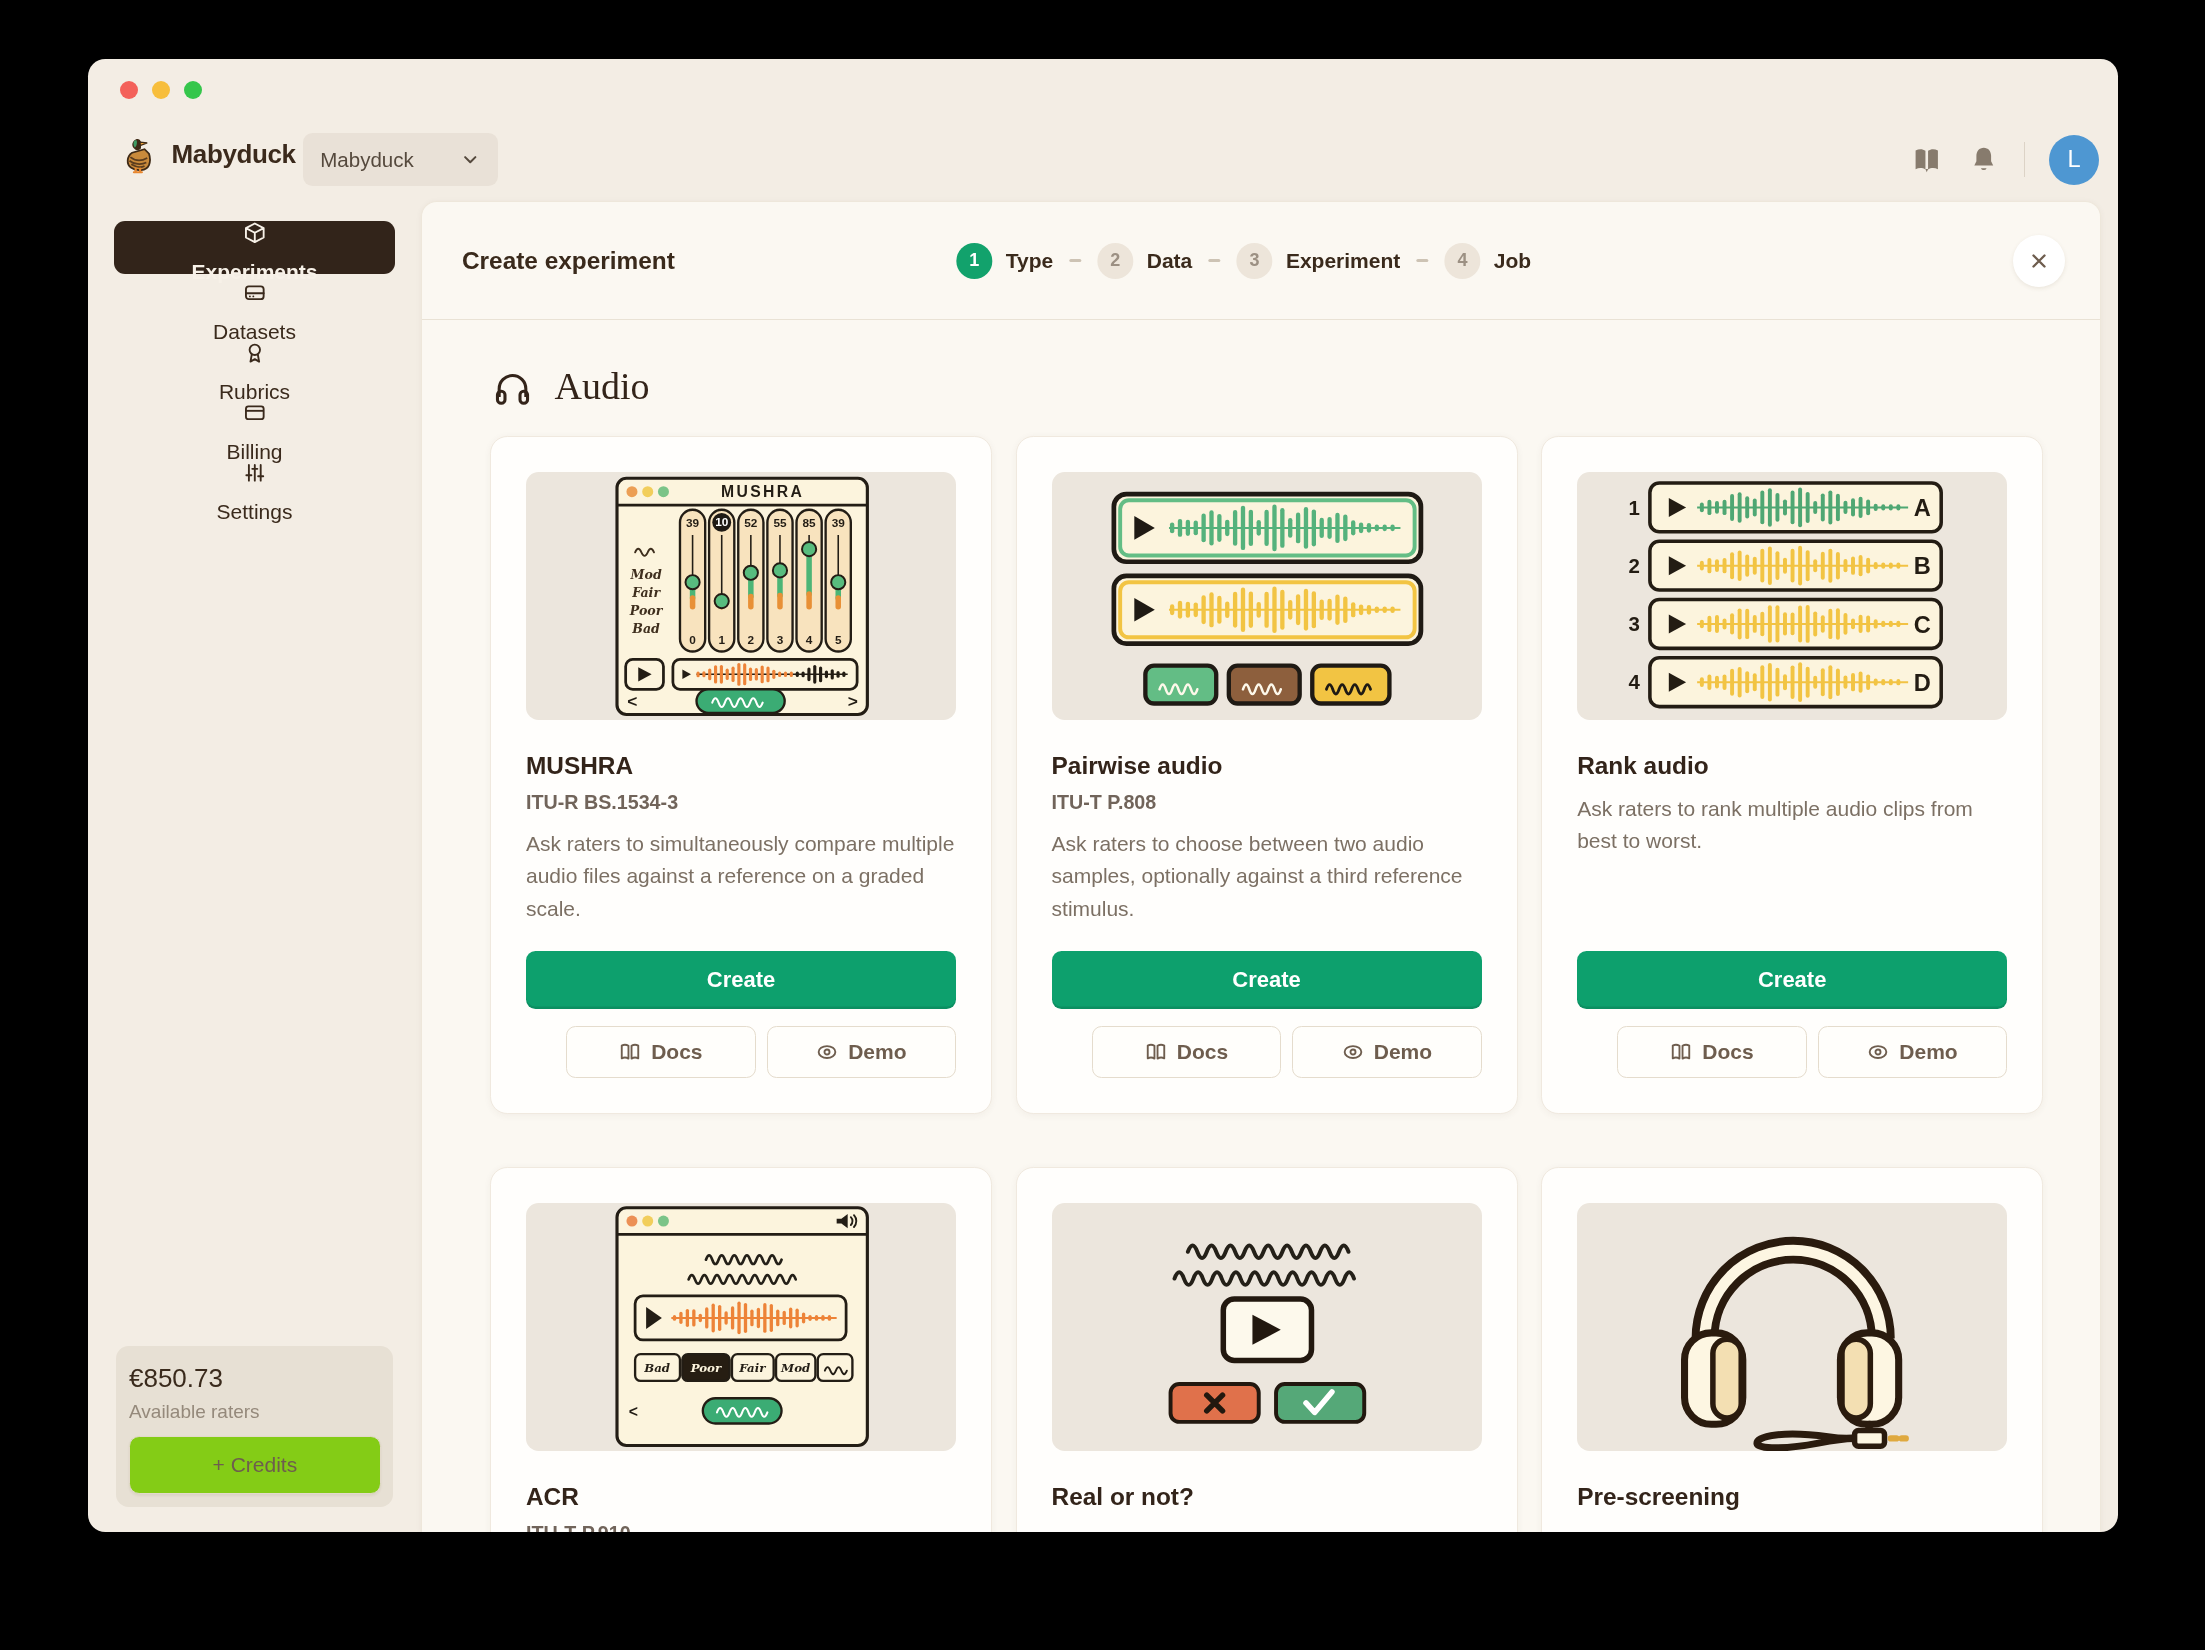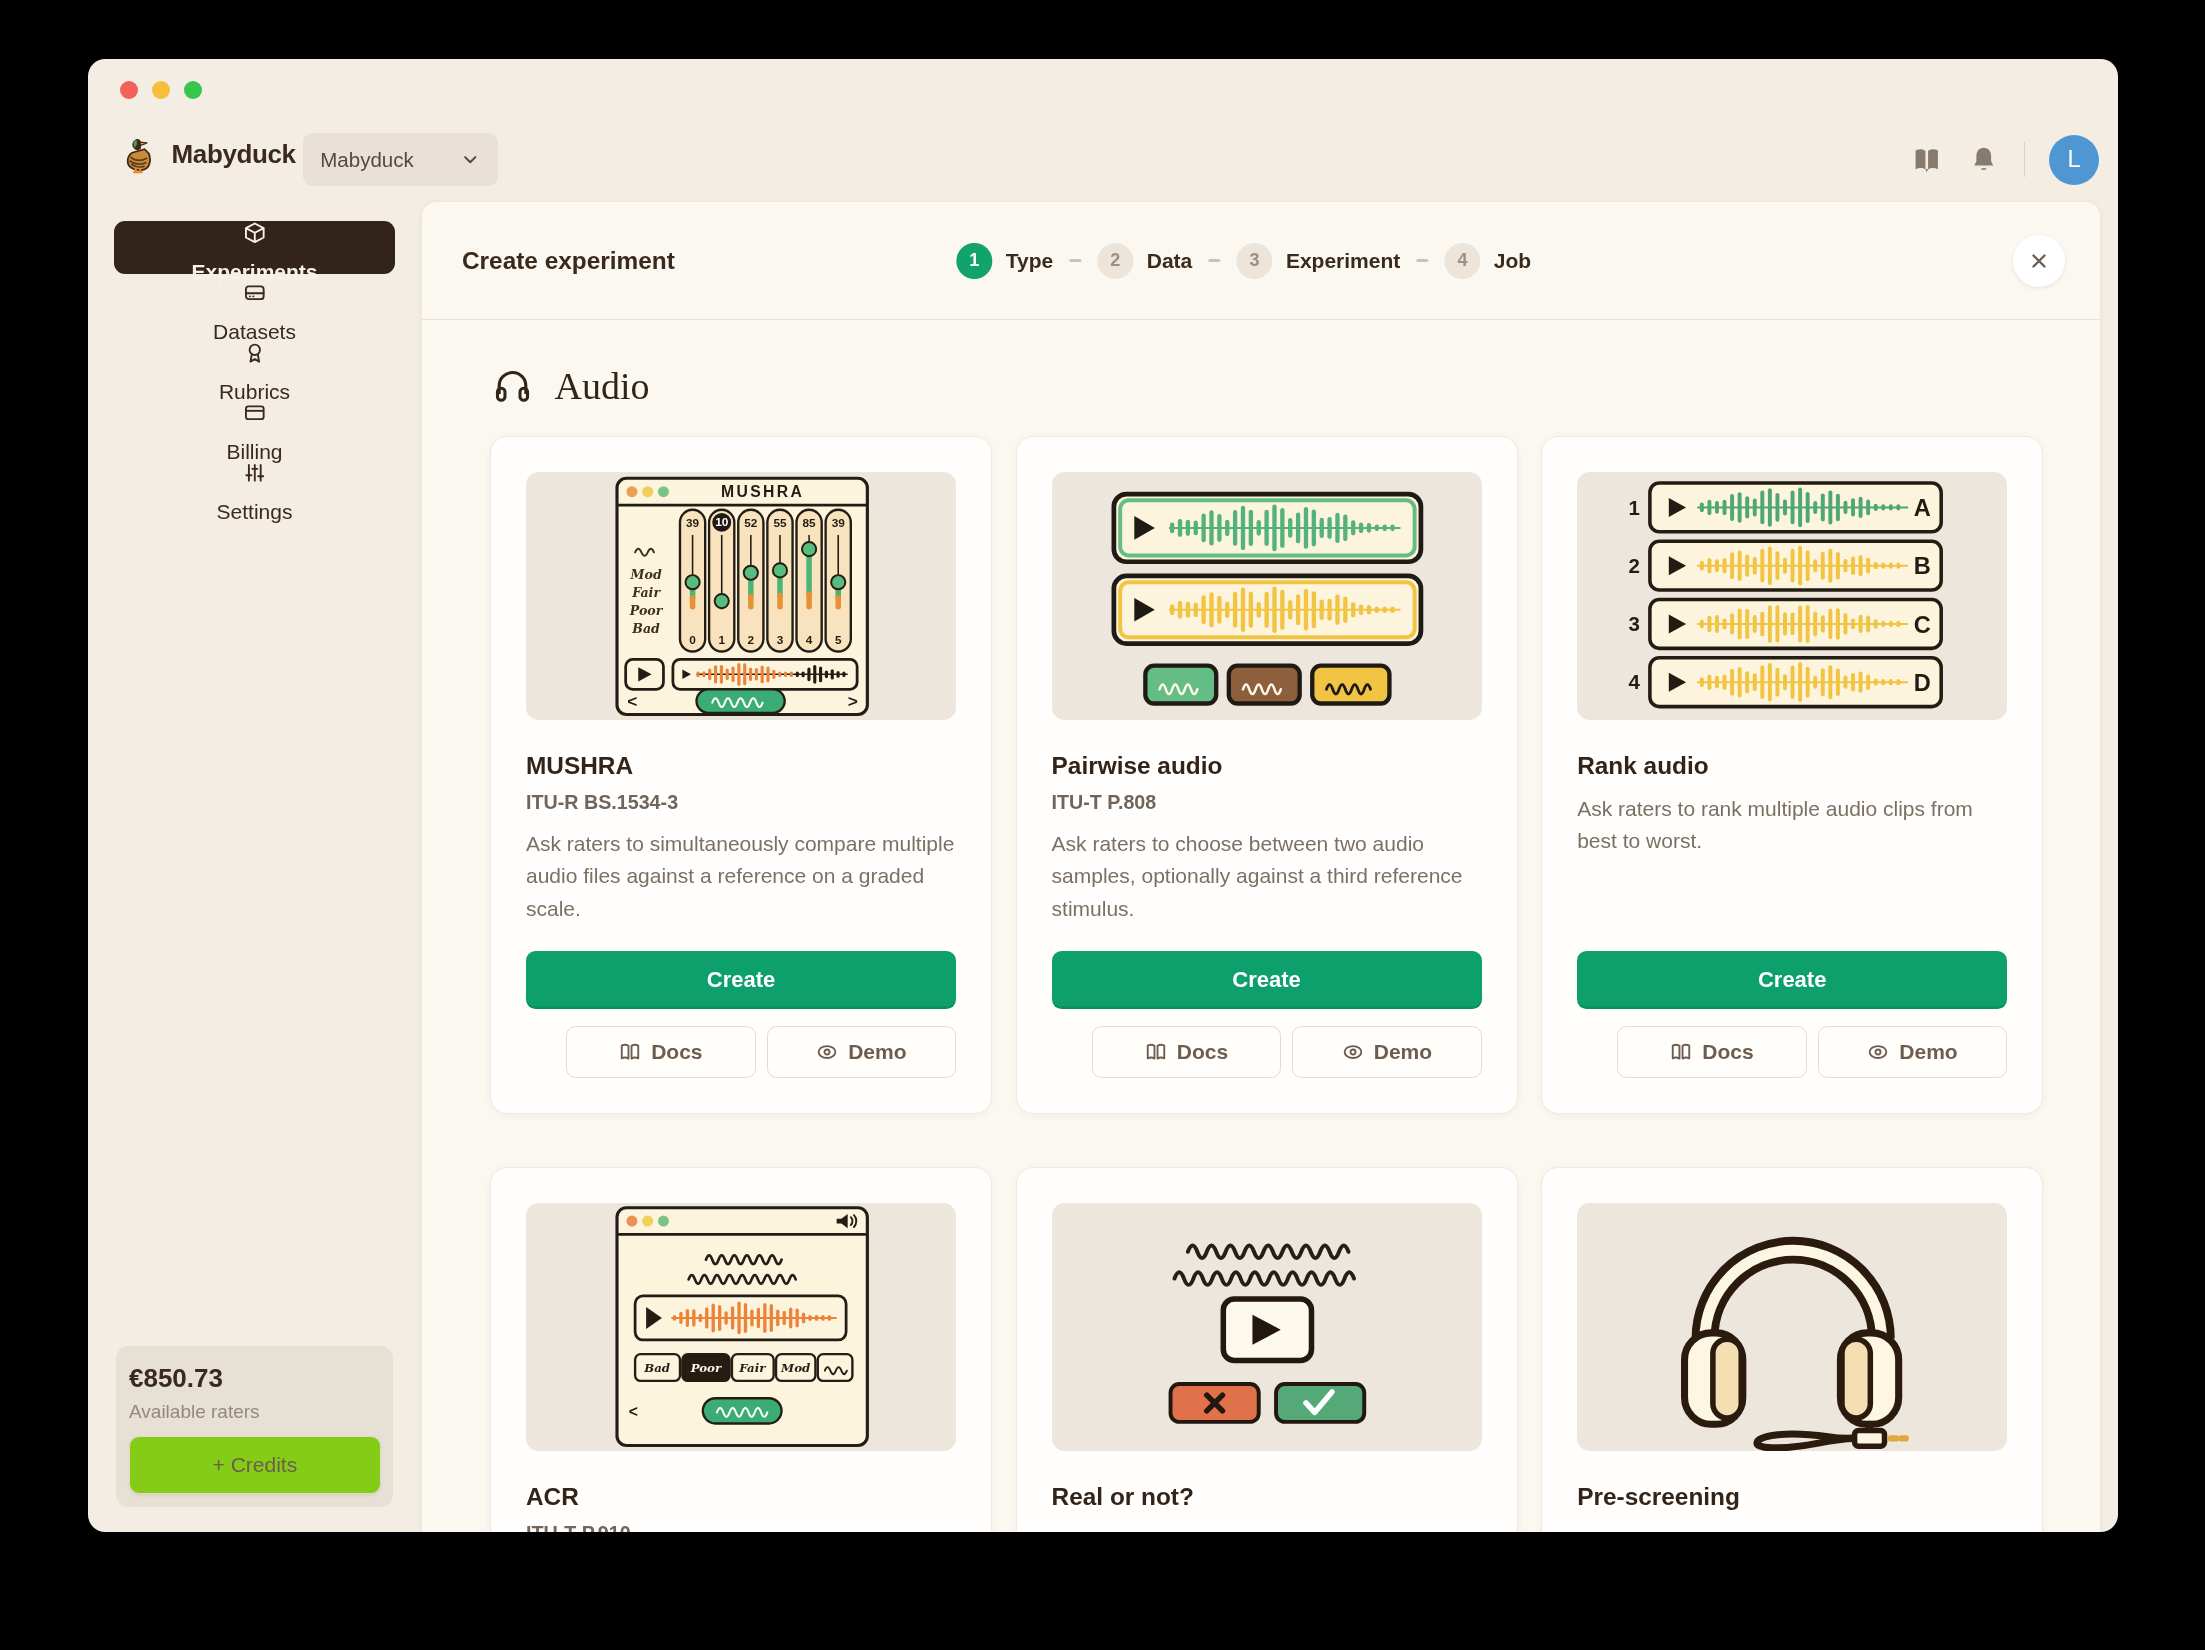--- a/index.html
+++ b/index.html
@@ -32,21 +32,21 @@
             display:flex; align-items:center; justify-content:center; font-size:23.6px; font-weight:500; }
 
   .nav { position:absolute; left:26px; top:162px; width:281px; display:flex; flex-direction:column; gap:7px; }
   .navitem { height:53px; border-radius:11px; display:flex; align-items:center; gap:15.8px;
              padding:0 18px; font-size:21px; font-weight:500; color:#3A2A1C; cursor:pointer;flex-direction:column; }
   .navitem.active { background:#32241A; color:#F7F1E8; font-weight:600; }
   .navitem svg { flex:0 0 auto; }
 
   .credits { position:absolute; left:27.6px; top:1287px; width:277px; height:161px;
              background:#E7E0D4; border-radius:12.6px; padding:17.3px 11.8px 11.8px 13.4px; }
-  .credits .amount { font-size:26px; font-weight:700; color:#3A2A1C; }
+  .credits .amount { font-size:26px; font-weight:400; color:#3A2A1C; }
   .credits .clabel { margin-top:7px; font-size:19px; color:#95897B; }
   .creditsbtn { margin-top:12.6px; width:100%; height:58px; background:#84cc16; border:0.8px solid #E3DACB;
                 border-radius:10.2px; font-size:21px; font-weight:400; color:#6E5D4E;
                 display:flex; align-items:center; justify-content:center; gap:6.3px; cursor:pointer;
                 box-shadow:0 1.6px 2.4px rgba(90,70,40,.08); font-family:inherit; }
 
   .panel { position:absolute; left:333px; top:142px; width:1680px; height:1331px;
            background:#FBF8F2; border:0.8px solid #EEE7DB; border-bottom:none;
            border-radius:15.8px 15.8px 0 0; box-shadow:0 1.6px 6.3px rgba(80,60,30,.05); overflow:hidden; }
   .phead { position:relative; height:118px; border-bottom:0.8px solid #E9E2D5; }
@@ -59,21 +59,21 @@
              font-size:18px; font-weight:700; display:flex; align-items:center; justify-content:center; }
   .step.active .scircle { background:#12A26C; color:#fff; }
   .slabel { font-size:21px; font-weight:700; color:#3A2A1C; }
   .sdash { width:12.6px; height:3.2px; border-radius:1.6px; background:#CDC3B4; margin:0 15.8px; }
   .closebtn { position:absolute; right:35px; top:50%; transform:translateY(-50%);
               width:52px; height:52px; border-radius:50%; background:#FFFFFF; border:none;
               display:flex; align-items:center; justify-content:center; cursor:pointer;
               box-shadow:0 1.6px 4.7px rgba(90,70,40,.10); }
 
   .content { padding:44px 68px 0; }
-  .sechead { display:flex; align-items:flex-start; gap:22px; padding-left:1.6px; }
+  .sechead { display:flex; align-items:flex-end; gap:22px; padding-left:1.6px; }
   .sechead .stitle { font-family:"Liberation Serif", serif; font-size:38px; color:#33241A; }
 
   .grid { margin-top:28px; display:grid; grid-template-columns:repeat(3, 1fr); gap:53px 23.6px; }
   .card { background:#FFFEFC; border:0.8px solid #F0E9DF; border-radius:17.3px; padding:35px;
           height:678px; display:flex; flex-direction:column; box-shadow:0 1.6px 7.9px rgba(80,60,30,.05); }
   .illus { height:248px; background:#ECE6DD; border-radius:12.6px; overflow:hidden; }
   .ctitle { margin-top:31.5px; font-size:24.4px; font-weight:700; color:#33241A; }
   .csub { margin-top:11.8px; font-size:19.7px; font-weight:700; color:#71645A; }
   .cdesc { margin-top:13.4px; font-size:21px; line-height:1.55; color:#7C7064; }
   .createbtn { margin-top:auto; width:100%; height:58px; background:#0DA06D; color:#fff;

